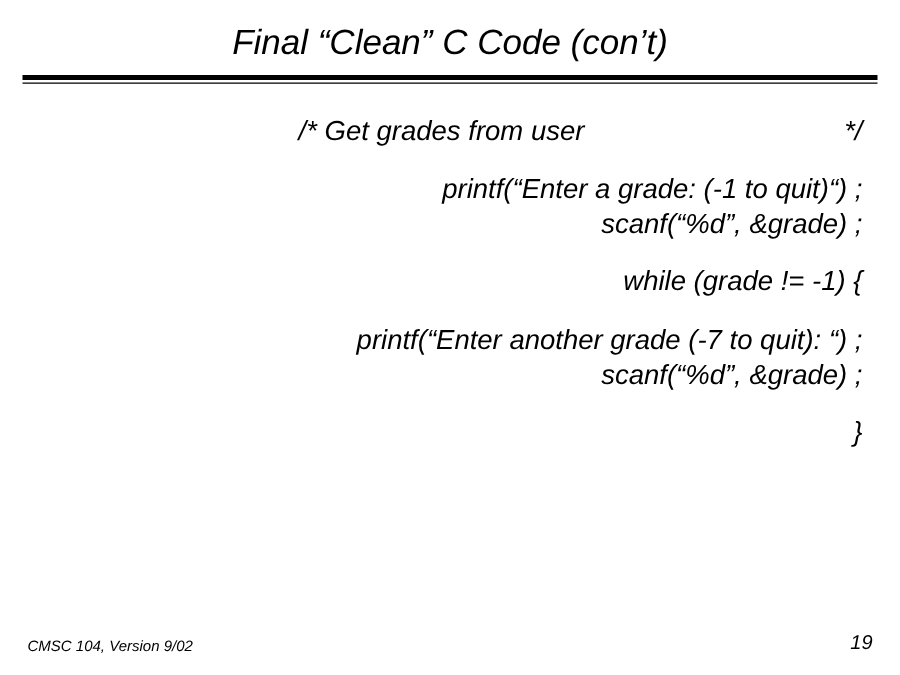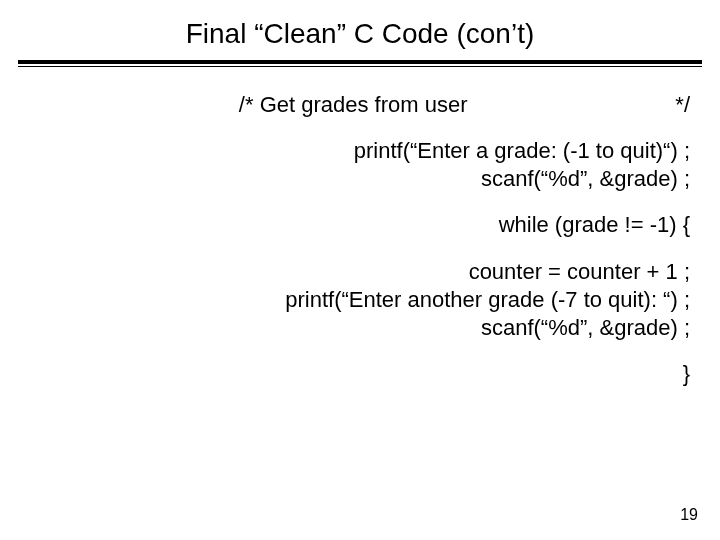--- a/index.html
+++ b/index.html
@@ -10,20 +10,21 @@
     background: #ffffff;
     font-family: Arial, Helvetica, sans-serif;
     color: #000000;
     overflow: hidden;
   }
   .slide {
     position: relative;
     width: 720px;
     height: 540px;
     box-sizing: border-box;
+    font-style: italic;
   }
   .title {
     text-align: center;
     font-size: 28px;
     padding-top: 18px;
     padding-bottom: 10px;
     font-weight: normal;
   }
   .rule {
     margin: 0 18px 6px 18px;
@@ -82,26 +83,26 @@
     <div class="block">
       <div>printf(“Enter a grade: (-1 to quit)“) ;</div>
       <div>scanf(“%d”, &amp;grade) ;</div>
     </div>
 
     <div class="block">
       <div class="indent1">while (grade != -1) {</div>
     </div>
 
     <div class="block">
-      <div class="indent2">counter = counter + 1 ;</div>
       <div class="indent2">printf(“Enter another grade (-7 to quit): “) ;</div>
       <div class="indent2">scanf(“%d”, &amp;grade) ;</div>
     </div>
 
     <div class="block">
       <div class="indent1">}</div>
     </div>
 
   </div>
 
+  <div class="footer-left">CMSC 104, Version 9/02</div>
   <div class="footer-right">19</div>
 
 </div>
 
 </body></html>

